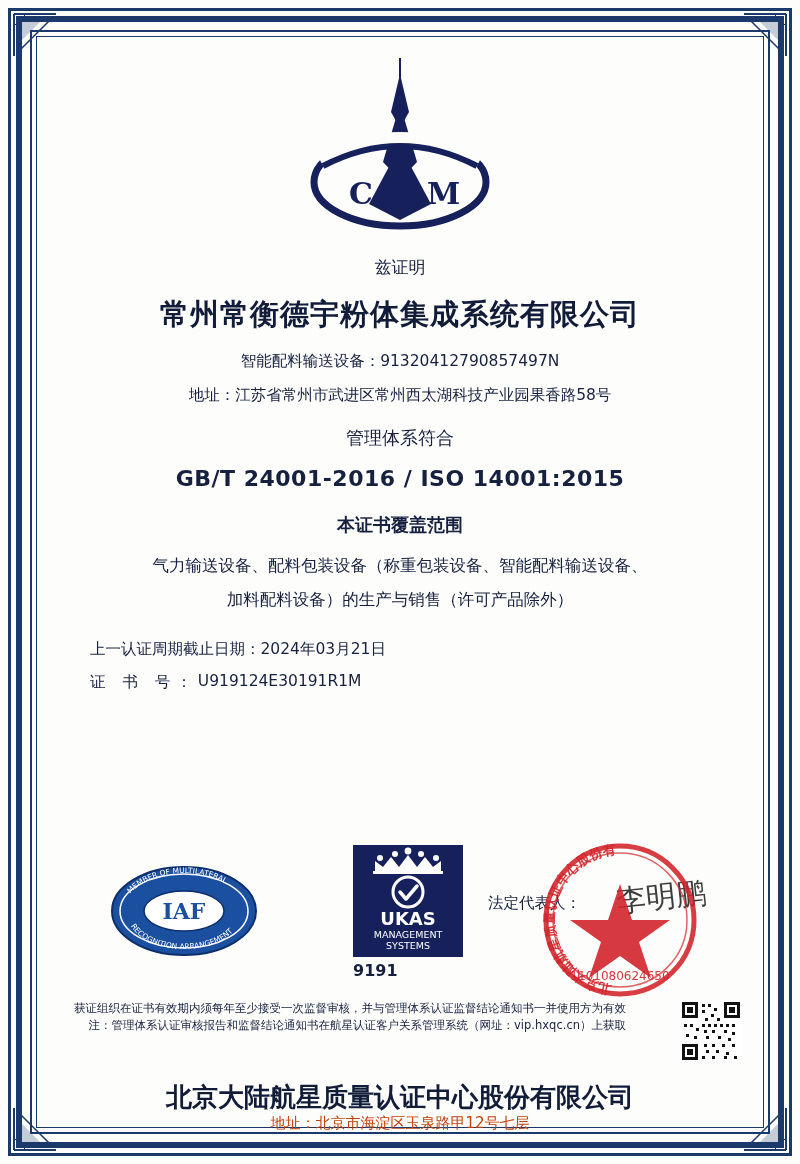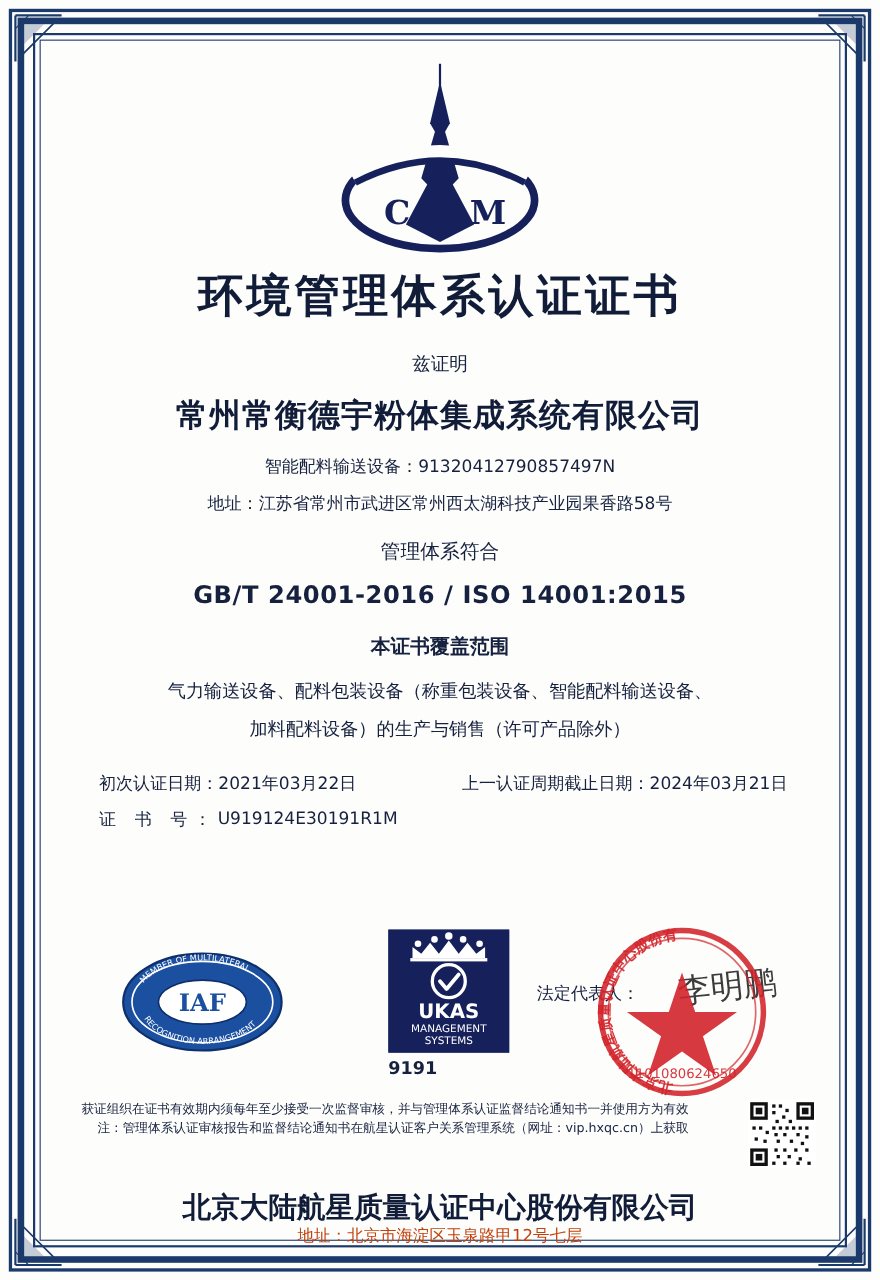--- a/index.html
+++ b/index.html
@@ -284,36 +284,34 @@
         <ellipse cx="95" cy="128" rx="86" ry="44" fill="none" stroke="#16215c" stroke-width="7"></ellipse>
         <path d="M16 108 Q95 64 174 108" fill="none" stroke="#fdfdfb" stroke-width="16"></path>
         <path d="M18 112 Q95 72 172 112" fill="none" stroke="#16215c" stroke-width="6"></path>
 
         <text x="44" y="150" font-family="DejaVu Serif, serif" font-size="30" font-weight="bold" fill="#16215c">C</text>
         <text x="80" y="156" font-family="DejaVu Serif, serif" font-size="30" font-weight="bold" fill="#16215c">Q</text>
         <text x="122" y="150" font-family="DejaVu Serif, serif" font-size="30" font-weight="bold" fill="#16215c">M</text>
       </svg>
     </div>
 
-    <div class="cert-title">环境管理体系认证证书</div>
     <div class="hereby">兹证明</div>
     <div class="company">常州常衡德宇粉体集成系统有限公司</div>
     <div class="credit-code">智能配料输送设备：91320412790857497N</div>
     <div class="address">地址：江苏省常州市武进区常州西太湖科技产业园果香路58号</div>
     <div class="conform">管理体系符合</div>
     <div class="standard">GB/T 24001-2016 / ISO 14001:2015</div>
     <div class="scope-head">本证书覆盖范围</div>
     <div class="scope-body">
       <div>气力输送设备、配料包装设备（称重包装设备、智能配料输送设备、</div>
       <div>加料配料设备）的生产与销售（许可产品除外）</div>
     </div>
 
     <div class="dates">
       <div class="date-row">
-        <div class="date-left">初次认证日期：2021年03月22日</div>
         <div class="date-right">上一认证周期截止日期：2024年03月21日</div>
       </div>
       <div class="cert-no-row">
         <div class="cert-no-label">证  书  号：</div>
         <div>U919124E30191R1M</div>
       </div>
     </div>
   </div>
 
   <div class="seals">

